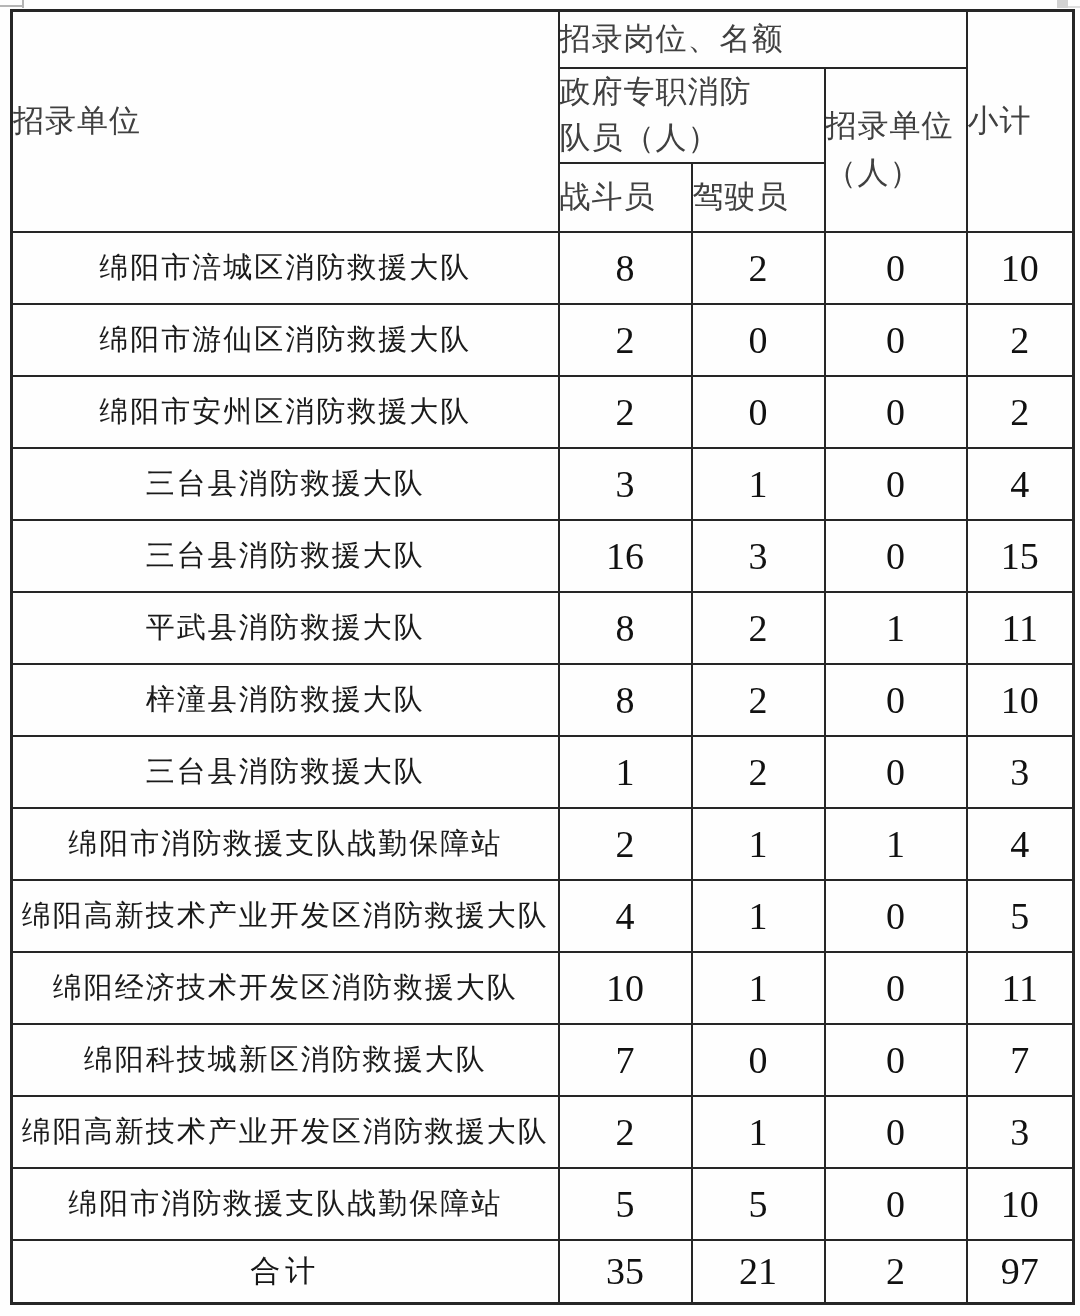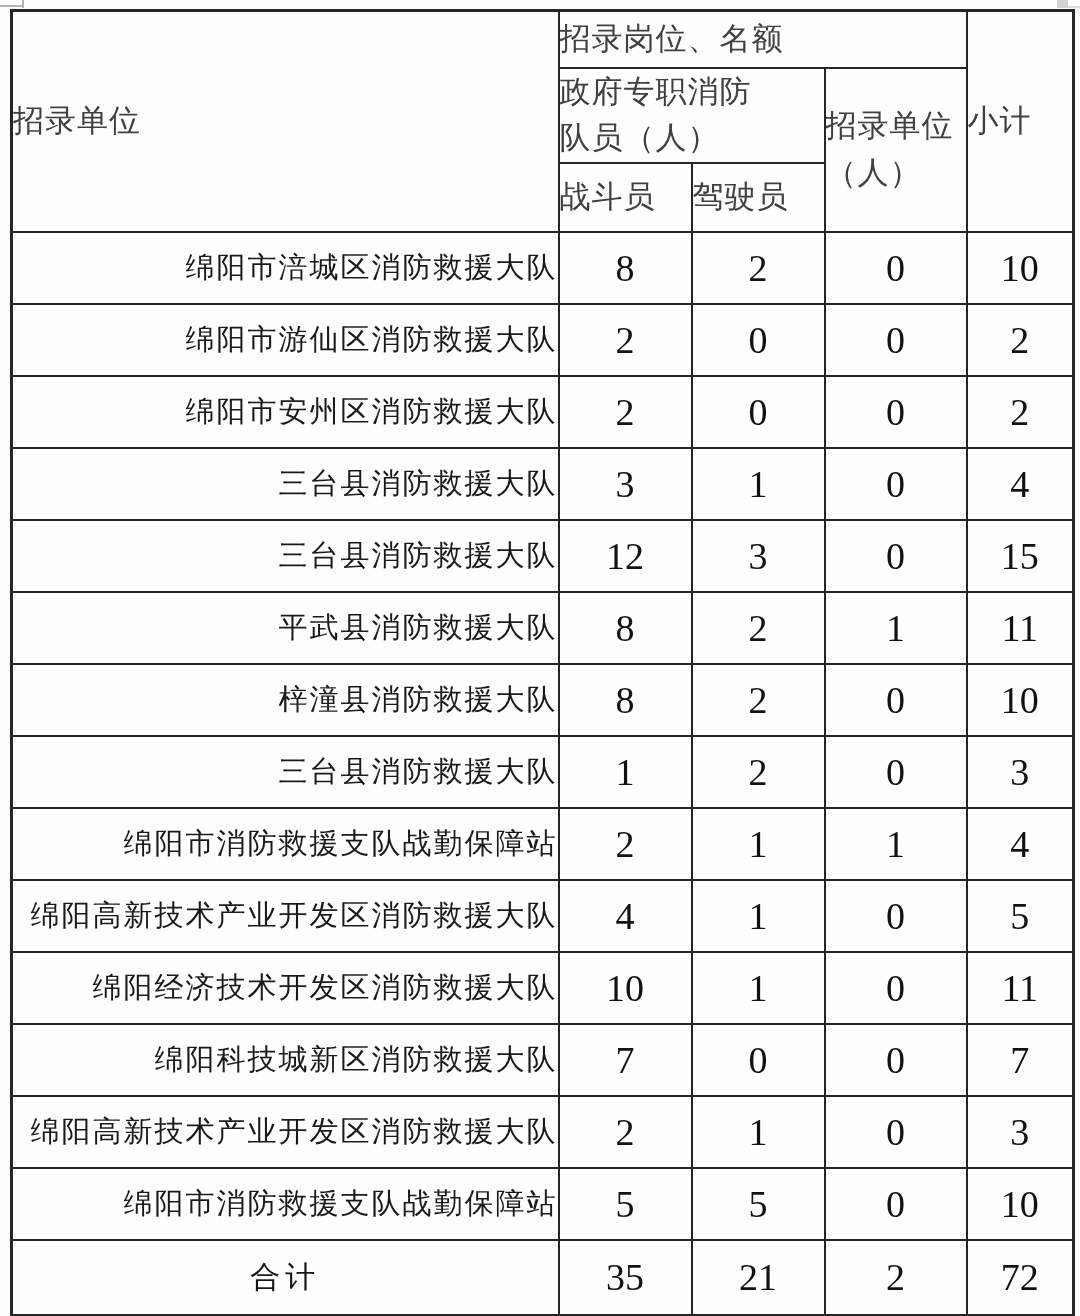--- a/index.html
+++ b/index.html
@@ -16,34 +16,34 @@
   }
   .quota th, .quota td {
     border:2px solid #262626; padding:0; font-weight:normal; overflow:hidden;
   }
   .hdr {
     font-family:"Liberation Sans","DejaVu Sans",sans-serif;
     font-size:31px; text-align:left; vertical-align:middle; line-height:1.5;
     letter-spacing:1px; color:#404040;
   }
   .unit {
-    font-size:29px; letter-spacing:2px; text-align:right;
+    font-size:29px; letter-spacing:2px; text-align:center;
     padding-left:24px; vertical-align:middle; color:#1a1a1a;
   }
   .num {
     font-size:38px; text-align:center; vertical-align:middle; color:#111111;
   }
   .total-label {
     font-size:30px; letter-spacing:5px; text-align:center; vertical-align:middle;
   }
   tr.hr1 { height:57px; }
   tr.hr2 { height:91px; }
   tr.hr3 { height:69px; }
   tr.body-row { height:72px; }
-  tr.total-row { height:76px; }
+  tr.total-row { height:64px; }
 </style>
 </head>
 <body>
 
 <div class="page">
 
   <div class="artifact" style="left:0; top:5px; width:23px; height:2px; background:#b5b5b5;"></div>
   <div class="artifact" style="left:22px; top:0; width:2px; height:8px; background:#b5b5b5;"></div>
   <div class="artifact" style="left:1057px; top:0; width:11px; height:8px; background:#d2d2d2;"></div>
   <div class="artifact" style="left:1068px; top:6px; width:12px; height:2px; background:#dedede;"></div>
@@ -101,21 +101,21 @@
       </tr>
       <tr class="body-row">
         <td class="unit">三台县消防救援大队</td>
         <td class="num">3</td>
         <td class="num">1</td>
         <td class="num">0</td>
         <td class="num">4</td>
       </tr>
       <tr class="body-row">
         <td class="unit">三台县消防救援大队</td>
-        <td class="num">12</td>
+        <td class="num">16</td>
         <td class="num">3</td>
         <td class="num">0</td>
         <td class="num">15</td>
       </tr>
       <tr class="body-row">
         <td class="unit">平武县消防救援大队</td>
         <td class="num">8</td>
         <td class="num">2</td>
         <td class="num">1</td>
         <td class="num">11</td>
@@ -174,17 +174,17 @@
         <td class="num">5</td>
         <td class="num">5</td>
         <td class="num">0</td>
         <td class="num">10</td>
       </tr>
       <tr class="total-row">
         <td class="total-label">合计</td>
         <td class="num">35</td>
         <td class="num">21</td>
         <td class="num">2</td>
-        <td class="num">72</td>
+        <td class="num">97</td>
       </tr>
     </tbody>
   </table>
 </div>
 
 </body></html>

